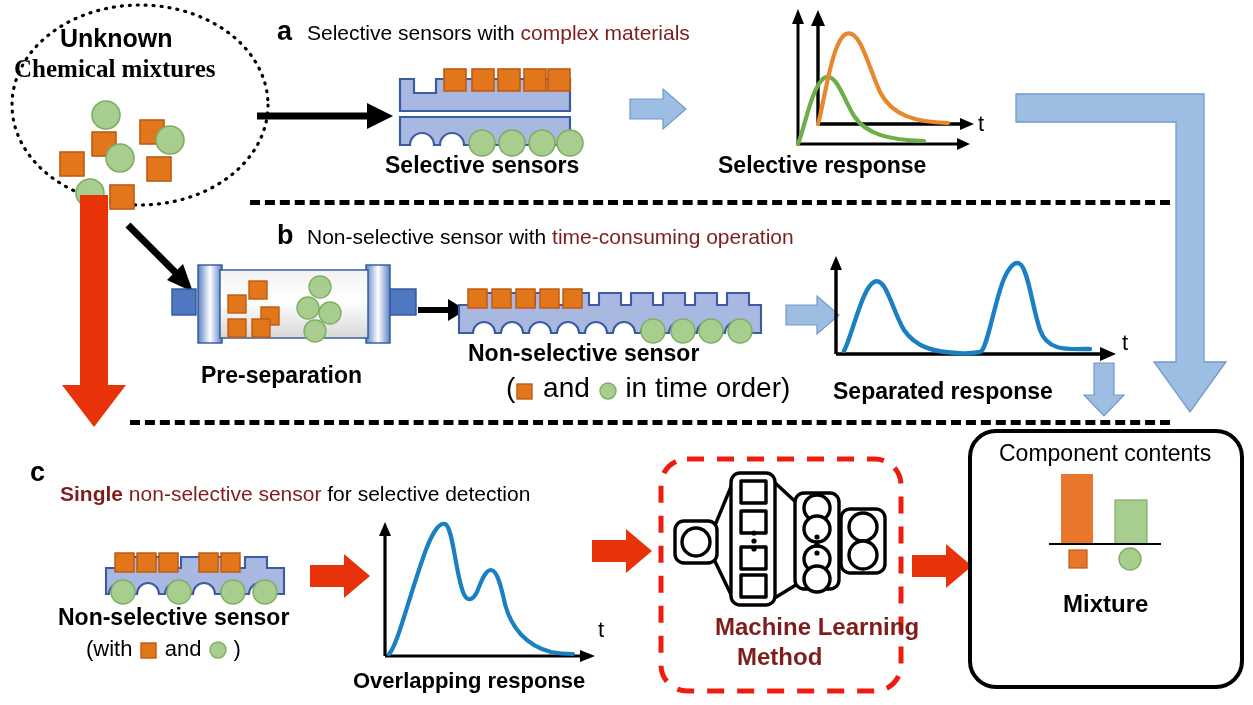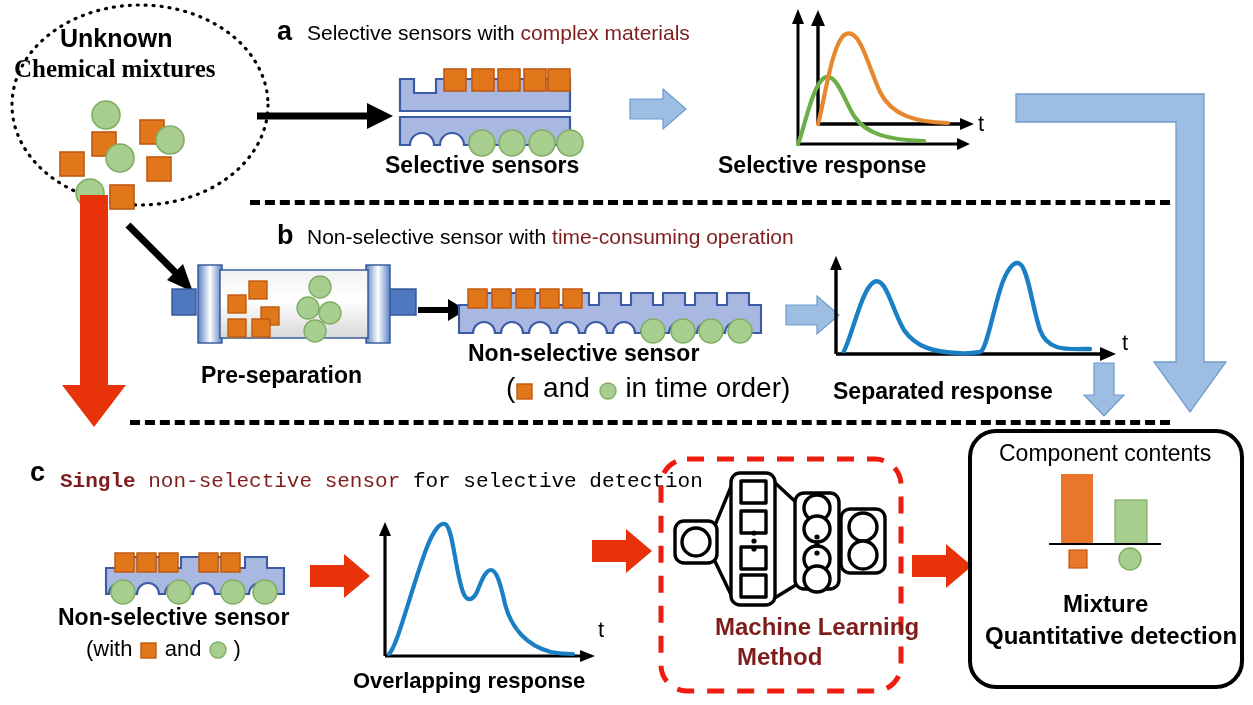--- a/index.html
+++ b/index.html
@@ -218,21 +218,21 @@
 
 <div class="abs" style="left:1083px;top:362px;">
   <svg width="42" height="55" viewBox="0 0 42 55">
     <polygon points="11,1 31,1 31,33 41,33 21,54 1,33 11,33" fill="#9DBDE3" stroke="#6E9BCB" stroke-width="1.2"></polygon>
   </svg>
 </div>
 
 <div class="abs divider" style="left:130px;top:420px;width:1040px;"></div>
 
 <div class="abs panel-letter" style="left:30px;top:459px;">c</div>
-<div class="abs hdr" style="left:60px;top:470px;font-family:Liberation Mono, monospace;">
+<div class="abs hdr" style="left:60px;top:482px;">
   <span class="red" style="font-weight:bold;">Single</span><span class="red"> non-selective sensor</span><span> for selective detection</span>
 </div>
 
 <div class="abs" style="left:103px;top:551px;">
   <svg width="185" height="52" viewBox="0 0 185 52">
     <path d="M3,17 L14,17 L14,6 L36,6 L36,17 L46,17 L46,6 L68,6 L68,17 L78,17 L78,6 L100,6 L100,17 L110,17 L110,6 L132,6 L132,17 L142,17 L142,6 L164,6 L164,17 L181,17
              L181,43 L168,43 A11,11 0 0,0 146,43 L140,43 A11,11 0 0,0 118,43 L112,43 A11,11 0 0,0 90,43 L84,43 A11,11 0 0,0 62,43 L56,43 A11,11 0 0,0 34,43 L28,43 A11,11 0 0,0 6,43 L3,43 Z" fill="#A8B8E0" stroke="#3B5BA5" stroke-width="2.1"></path>
     <g>
       <rect x="12" y="2" width="19" height="19" fill="#E2761B" stroke="#C05A12" stroke-width="1.5"></rect>
       <rect x="34" y="2" width="19" height="19" fill="#E2761B" stroke="#C05A12" stroke-width="1.5"></rect>
@@ -339,14 +339,13 @@
   <div class="abs plain" style="left:32px;top:12px;font-size:23px;">Component contents</div>
 
   <svg class="abs" style="left:78px;top:42px;" width="120" height="100" viewBox="0 0 120 100">
     <rect x="16" y="4" width="32" height="70" fill="#E8762B"></rect>
     <rect x="70" y="30" width="32" height="44" fill="#A7CE8E" stroke="#7FAE63" stroke-width="1.2"></rect>
     <line x1="4" y1="74" x2="116" y2="74" stroke="#000" stroke-width="2.2"></line>
     <rect x="24" y="80" width="18" height="18" fill="#E8762B" stroke="#C05A12" stroke-width="1.2"></rect>
     <circle cx="85" cy="89" r="11" fill="#A7CE8E" stroke="#7FAE63" stroke-width="1.4"></circle>
   </svg>
   <div class="abs lbl" style="left:96px;top:162px;font-size:24px;">Mixture</div>
-  <div class="abs lbl" style="left:18px;top:194px;font-size:24px;">Quantitative detection</div>
 </div>
 
 </body></html>

